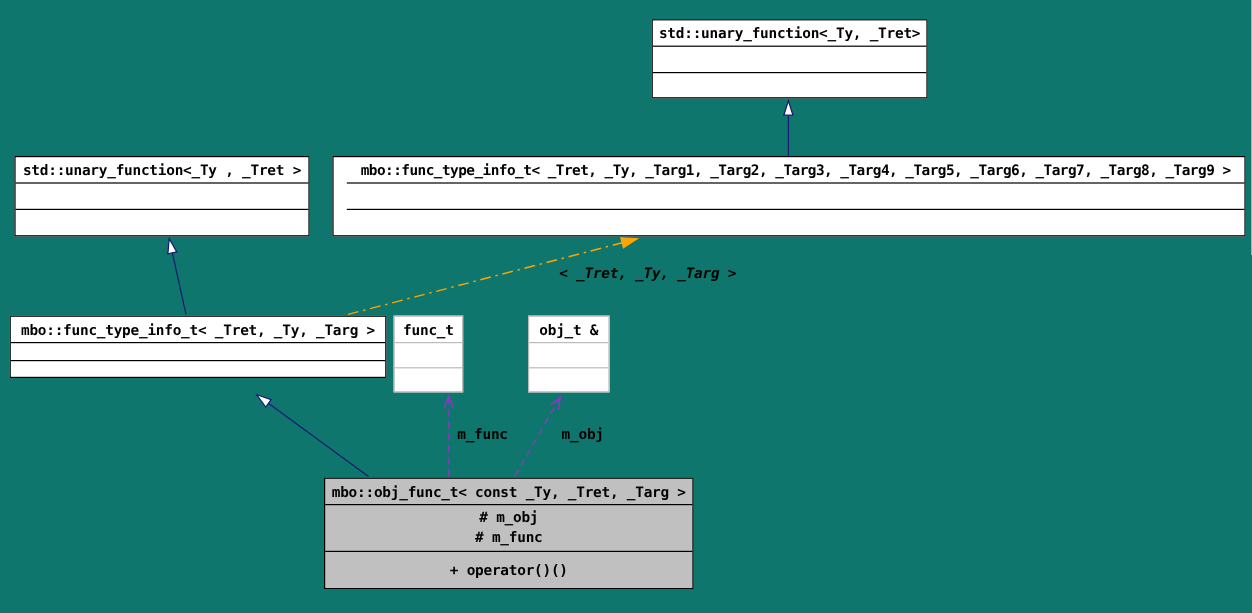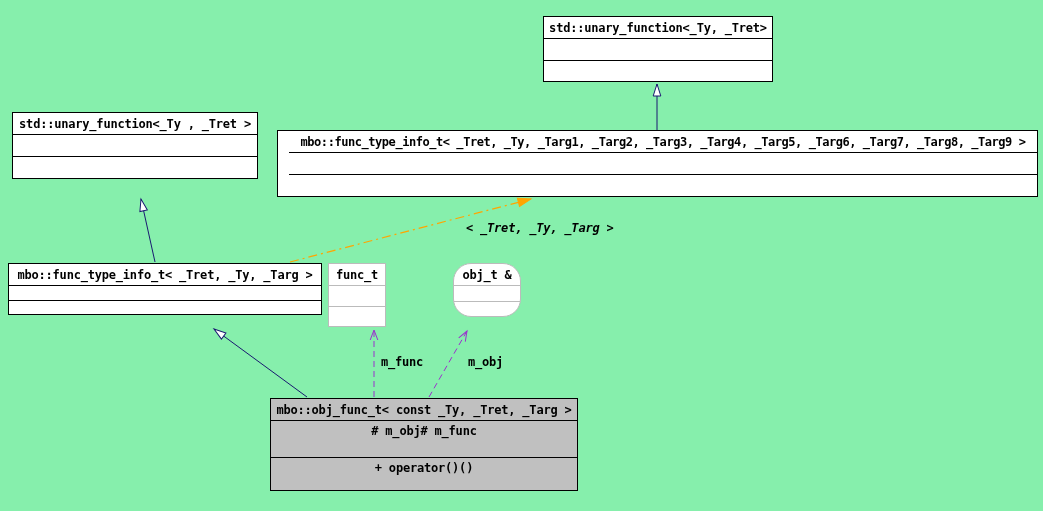--- a/index.html
+++ b/index.html
@@ -1,19 +1,19 @@
 <!DOCTYPE html>
 <html style="--c-inheritance: #191970; --c-usage: #9A32CD; --c-template: #FFA500; --c-box_border: #000000; --c-muted_border: #BBBBBB; --c-filled_bg: #C0C0C0;"><head>
 <meta charset="utf-8">
 <style>
   html,body{margin:0;padding:0;background:#fff;}
   #canvas{
     position:relative;
     width:1043px;height:511px;
-    background:#86efac;
+    background:#0f766e;
     font-family:"DejaVu Sans Mono","Liberation Mono",monospace;
     font-weight:bold;
     font-size:12px;
     color:#000;
     overflow:hidden;
   }
   .uml-box{
     position:absolute;
     background:#fff;
     border:1px solid var(--c-box_border,#000);
@@ -28,21 +28,21 @@
     display:flex;align-items:center;justify-content:center;
     white-space:nowrap;
     letter-spacing:-0.2px;
     overflow:hidden;
   }
   .uml-title.tight{letter-spacing:-0.45px;}
   .uml-sep{flex:1;border-top:1px solid var(--c-box_border,#000);}
   .muted .uml-sep{border-top-color:var(--c-muted_border,#bbb);}
   .uml-comp{
     border-top:1px solid var(--c-box_border,#000);
-    display:flex;flex-direction:row;justify-content:center;
+    display:flex;flex-direction:column;justify-content:center;
     padding:2px 0;
   }
   .uml-comp.grow{flex:1;}
   .uml-member{
     text-align:center;
     line-height:17px;
     white-space:nowrap;
     letter-spacing:-0.2px;
   }
   .edge-label{
@@ -82,21 +82,21 @@
 
     <line x1="429" y1="397" x2="467" y2="331" style="stroke:var(--c-usage,#9A32CD);stroke-width:1" stroke-dasharray="6 4" marker-end="url(#arrow-usage)"></line>
   </svg>
 
   <div class="uml-box" style="left:543px;top:16px;width:230px;height:66px;">
     <div class="uml-title">std::unary_function&lt;_Ty, _Tret&gt;</div>
     <div class="uml-sep"></div>
     <div class="uml-sep"></div>
   </div>
 
-  <div class="uml-box" style="left:12px;top:112px;width:246px;height:67px;">
+  <div class="uml-box" style="left:12px;top:130px;width:246px;height:67px;">
     <div class="uml-title">std::unary_function&lt;_Ty , _Tret &gt;</div>
     <div class="uml-sep"></div>
     <div class="uml-sep"></div>
   </div>
 
   <div class="uml-box" style="left:277px;top:130px;width:761px;height:67px;padding-left:11px;">
     <div class="uml-title tight">mbo::func_type_info_t&lt; _Tret, _Ty, _Targ1, _Targ2, _Targ3, _Targ4, _Targ5, _Targ6, _Targ7, _Targ8, _Targ9 &gt;</div>
     <div class="uml-sep"></div>
     <div class="uml-sep"></div>
   </div>
@@ -106,21 +106,21 @@
     <div class="uml-sep"></div>
     <div class="uml-sep"></div>
   </div>
 
   <div class="uml-box muted" style="left:328px;top:263px;width:58px;height:64px;">
     <div class="uml-title">func_t</div>
     <div class="uml-sep"></div>
     <div class="uml-sep"></div>
   </div>
 
-  <div class="uml-box muted" style="left:453px;top:263px;width:68px;height:54px;border-radius:18px;">
+  <div class="uml-box muted" style="left:440px;top:263px;width:68px;height:64px;">
     <div class="uml-title">obj_t &amp;</div>
     <div class="uml-sep"></div>
     <div class="uml-sep"></div>
   </div>
 
   <div class="uml-box filled" style="left:222px;top:398px;width:308px;height:93px;margin-left:48px;">
     <div class="uml-title">mbo::obj_func_t&lt; const _Ty, _Tret, _Targ &gt;</div>
     <div class="uml-comp" style="flex:0 0 32px;">
       <div class="uml-member"># m_obj</div>
       <div class="uml-member"># m_func</div>

